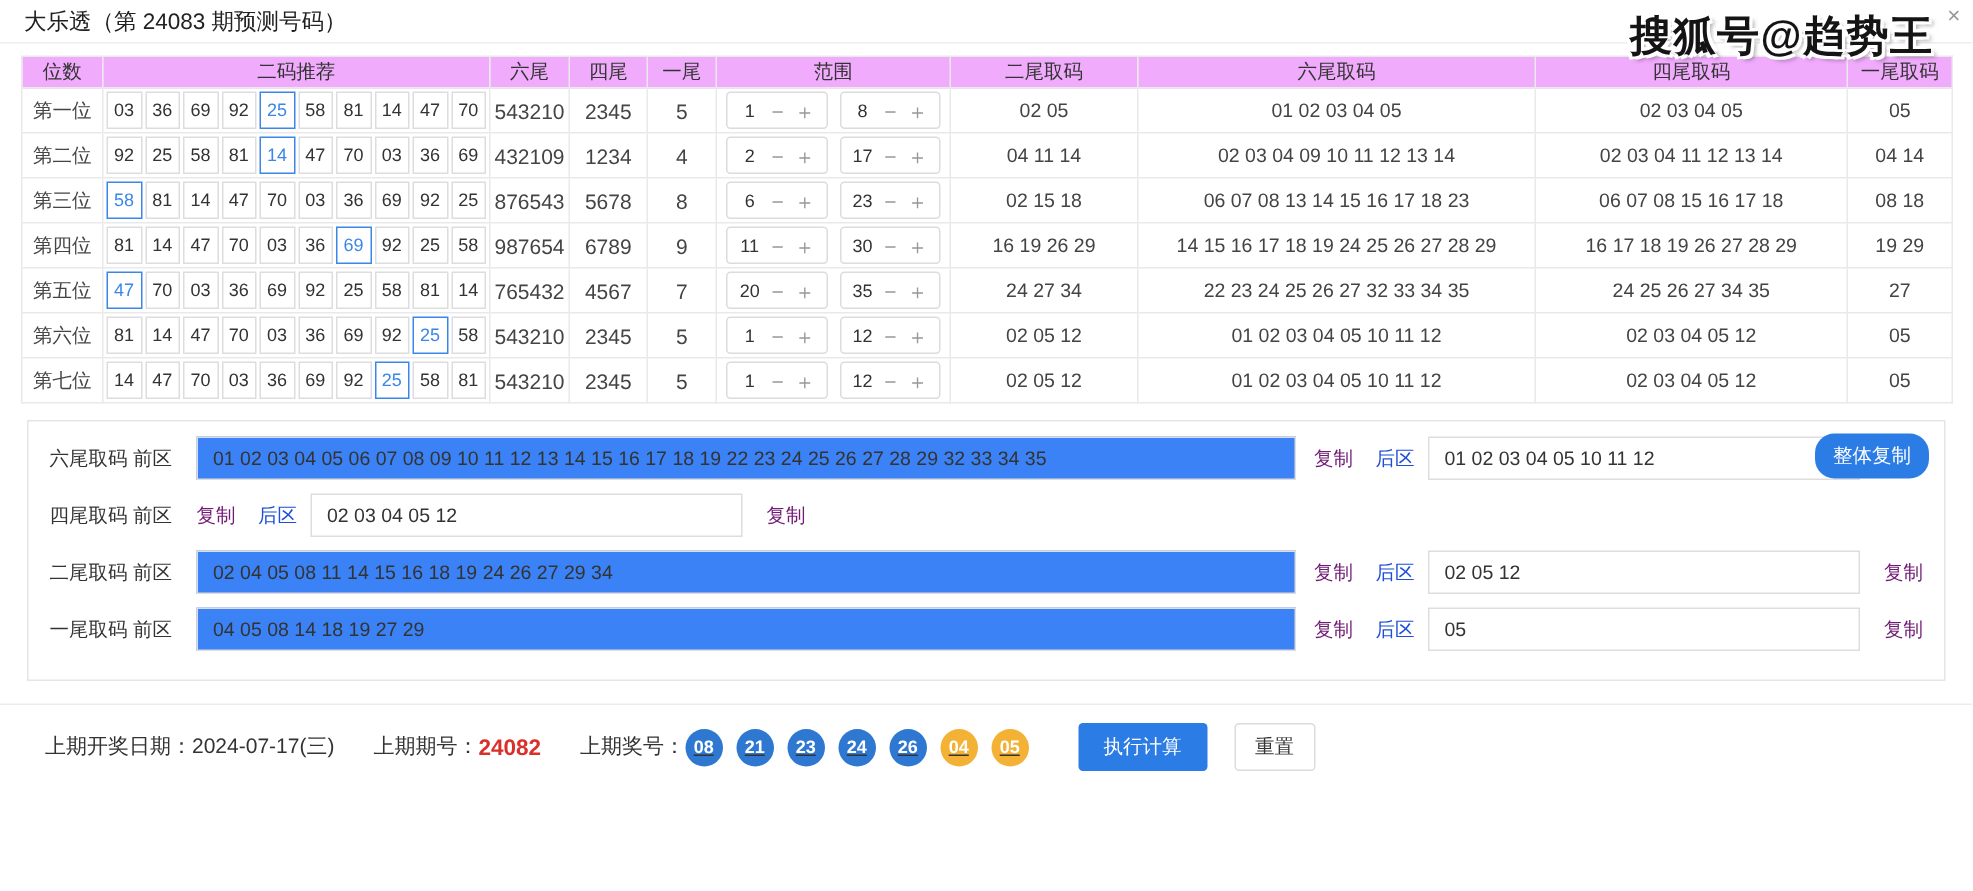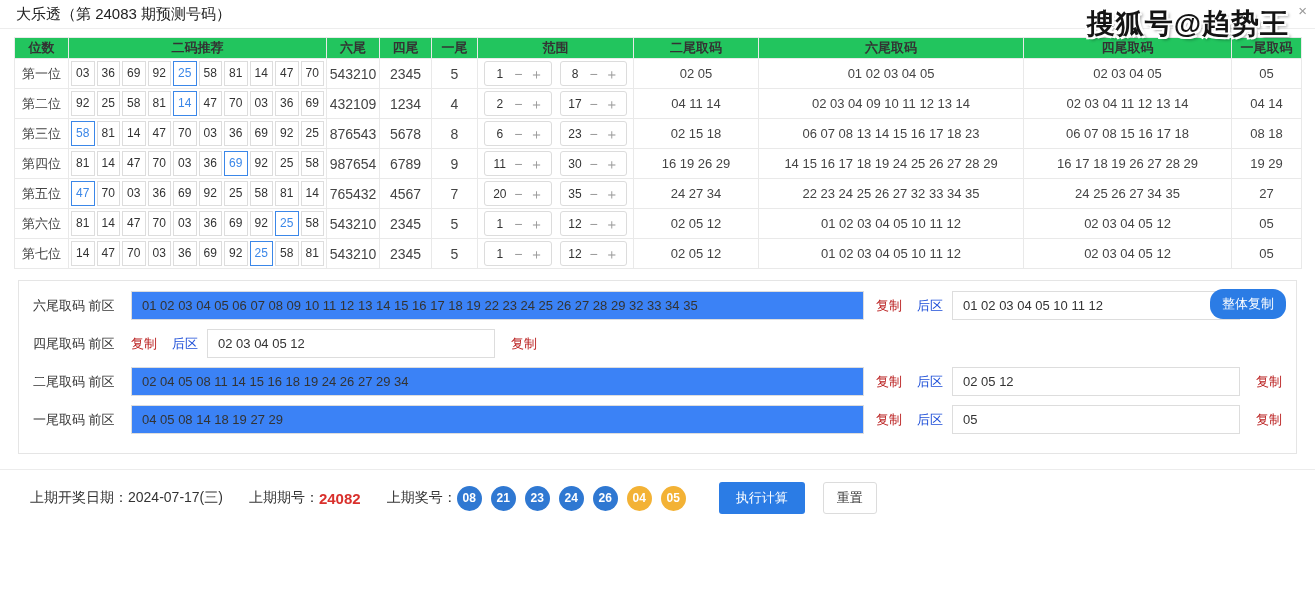--- a/index.html
+++ b/index.html
@@ -14,21 +14,21 @@
   .watermark {
     position: absolute; top: 5px; right: 26px; font-size: 28px; font-weight: bold; color: #141414;
     letter-spacing: 1px; z-index: 5;
     text-shadow: -2px -2px 0 #fff, 2px -2px 0 #fff, -2px 2px 0 #fff, 2px 2px 0 #fff, 3px 3px 3px rgba(0,0,0,.35);
   }
   .close-x { position: absolute; top: 2px; right: 8px; font-size: 15px; color: #999; cursor: pointer; z-index: 6; }
 
   
   .main-table { margin: 8px 14px 0; border-collapse: collapse; width: 1287px; table-layout: fixed; font-size: 13px; }
   .main-table th, .main-table td { border: 1px solid #e9e9e9; text-align: center; padding: 1px 2px; }
-  .main-table th { background: #22c55e; font-weight: bold; color: #333; height: 16px; font-size: 13px; }
+  .main-table th { background: #f0abfc; font-weight: normal; color: #333; height: 16px; font-size: 13px; }
   .main-table td { height: 30px; color: #444; }
   .tail-num { font-size: 14px; color: #555; }
   .numrow { display: flex; gap: 2px; justify-content: center; }
   .numbox {
     width: 24px; height: 25px; line-height: 23px; border: 1px solid #ddd; font-size: 12px;
     color: #333; background: #fff; cursor: pointer;
   }
   .numbox.selected { border-color: #3b87e8; color: #3b87e8; }
   .rangecell { display: flex; gap: 8px; justify-content: center; }
   .stepper {
@@ -45,36 +45,36 @@
   .copy-all-btn {
     position: absolute; top: 8px; right: 10px; background: #2b7ce5; color: #fff; font-size: 13px;
     padding: 6px 12px; border-radius: 13px; border: none; cursor: pointer;
   }
   .code-row { display: flex; align-items: center; margin-bottom: 9px; font-size: 13px; }
   .code-row .lbl { width: 100px; color: #333; white-space: nowrap; padding-left: 2px; }
   .front-box {
     flex: 1; border: 1px solid #ddd; height: 29px; line-height: 27px; padding: 0 10px;
     color: #333; background: #3b82f6; margin-right: 12px; overflow: hidden; white-space: nowrap;
   }
-  .copy-link { color: #b91c1c; margin-right: 15px; cursor: pointer; white-space: nowrap; }
+  .copy-link { color: #701a75; margin-right: 15px; cursor: pointer; white-space: nowrap; }
   .back-lbl { margin-right: 9px; color: #1d4ed8; white-space: nowrap; }
   .back-box {
     width: 288px; border: 1px solid #ddd; height: 29px; line-height: 27px; padding: 0 10px;
     color: #333; background: #fff; margin-right: 16px; overflow: hidden; white-space: nowrap;
   }
   .copy-link.last { margin-right: 2px; }
   .warning { background: #fdf0ee; color: #e4574d; font-size: 13px; padding: 8px 10px; margin-top: 11px; }
 
   
   .footer-divider { border-top: 1px solid #ececec; margin-top: 15px; }
   .footer { display: flex; align-items: center; padding: 12px 16px 0 30px; font-size: 14px; color: #333; }
   .footer .flabel { white-space: nowrap; }
   .footer .fval { margin-right: 26px; white-space: nowrap; }
   .issue { color: #d9302c; font-weight: bold; font-size: 15px; margin-right: 26px; }
-  .balls { display: flex; align-items: center; }
+  .balls { display: flex; align-items: center; text-decoration: underline; }
   .ball {
     width: 25px; height: 25px; border-radius: 50%; color: #fff; font-size: 12px; font-weight: bold;
     display: inline-flex; align-items: center; justify-content: center; margin-right: 9px;
   }
   .ball.blue { background: #2f78d2; }
   .ball.yellow { background: #f3b235; }
   .calc-btn { background: #2b7ce5; color: #fff; padding: 7px 17px; border-radius: 3px; font-size: 13px; border: none; margin-left: 24px; cursor: pointer; }
   .reset-btn { background: #fff; border: 1px solid #dcdcdc; color: #333; padding: 6px 13px; border-radius: 3px; font-size: 13px; margin-left: 18px; cursor: pointer; }
 </style>
 </head>

